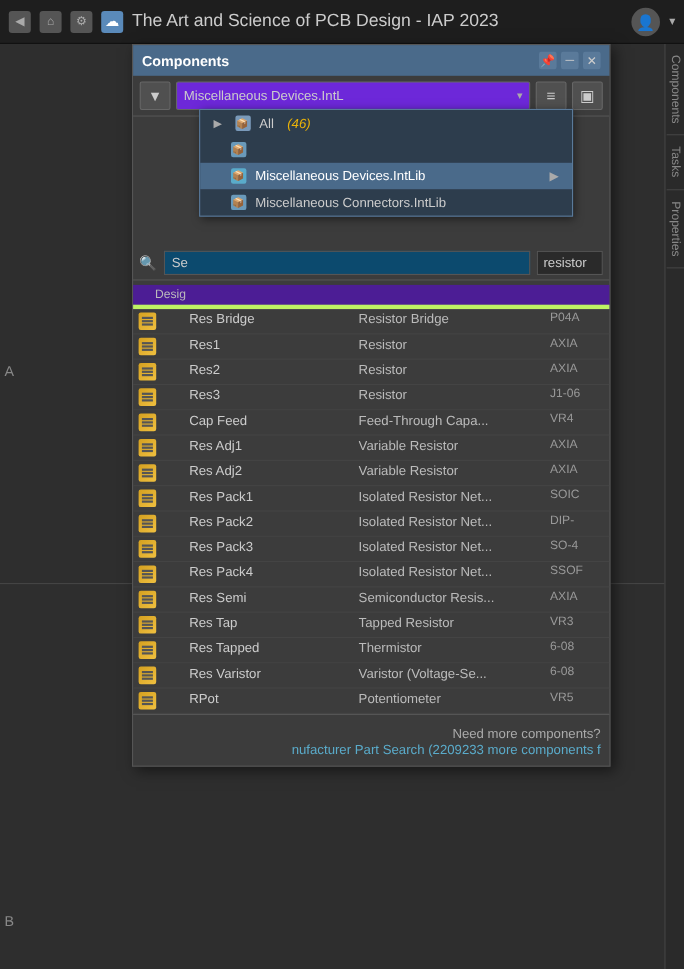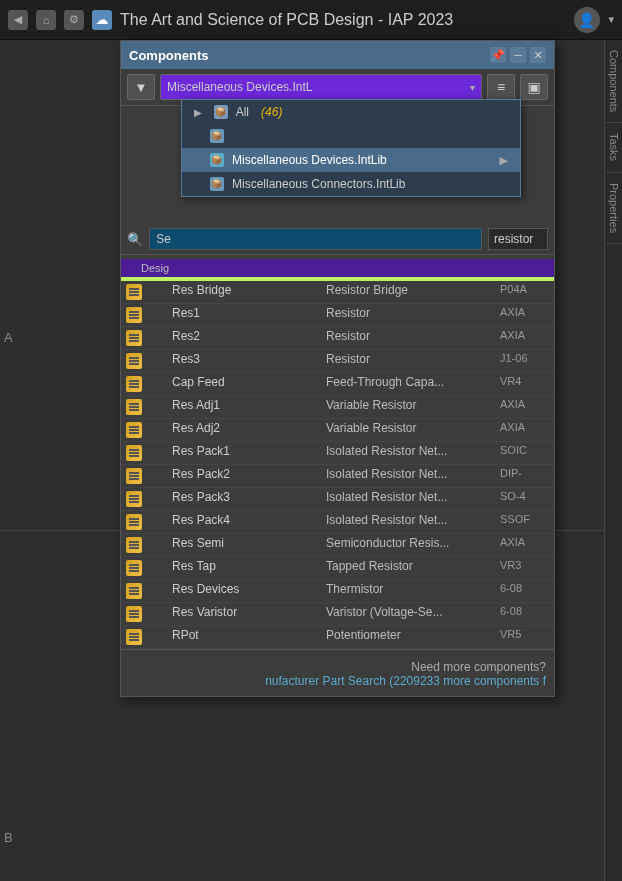--- a/index.html
+++ b/index.html
@@ -557,21 +557,21 @@
     <span class="col3">VR3</span>
   </div>
         <div class="table-row">
     <div class="row-icon">
       <div class="comp-icon">
         <div class="comp-icon-line"></div>
         <div class="comp-icon-line"></div>
         <div class="comp-icon-line"></div>
       </div>
     </div>
-    <span class="col1">Res Devices</span>
+    <span class="col1">Res Tapped</span>
     <span class="col2">Thermistor</span>
     <span class="col3">6-08</span>
   </div>
         <div class="table-row">
     <div class="row-icon">
       <div class="comp-icon">
         <div class="comp-icon-line"></div>
         <div class="comp-icon-line"></div>
         <div class="comp-icon-line"></div>
       </div>

